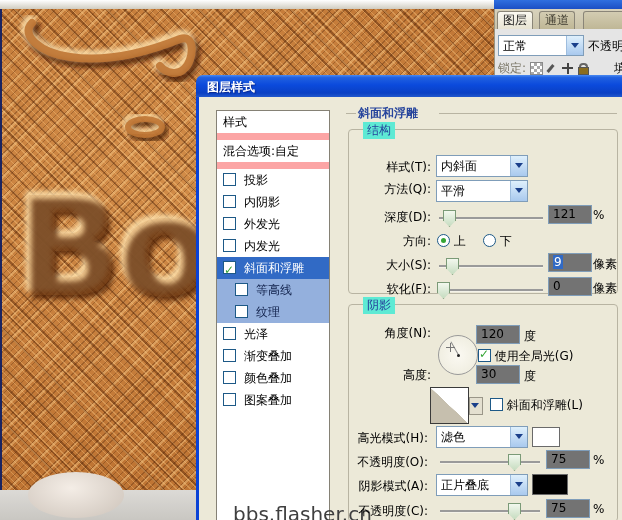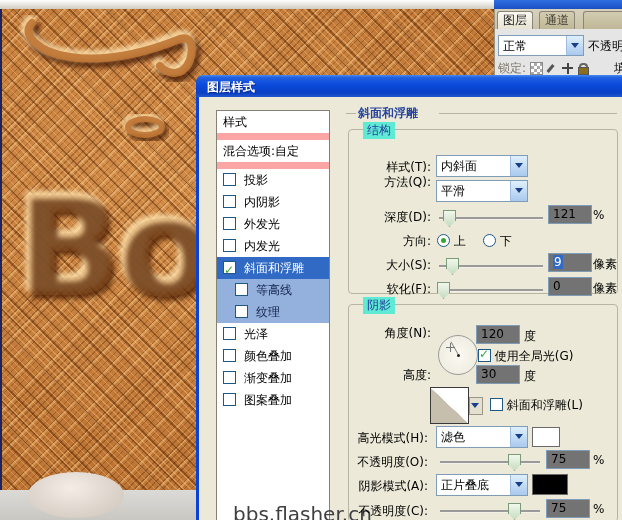--- a/index.html
+++ b/index.html
@@ -165,42 +165,42 @@
         <div class="srow hdr">混合选项:自定</div>
         <div id="fx-rows">
             <div class="srow"><span class="cb"></span><span class="lbl" style="margin-left: 4px;">投影</span></div>
             <div class="srow"><span class="cb"></span><span class="lbl" style="margin-left: 4px;">内阴影</span></div>
             <div class="srow"><span class="cb"></span><span class="lbl" style="margin-left: 4px;">外发光</span></div>
             <div class="srow"><span class="cb"></span><span class="lbl" style="margin-left: 4px;">内发光</span></div>
             <div class="srow selected"><span class="cb on"></span><span class="lbl" style="margin-left: 4px;">斜面和浮雕</span></div>
             <div class="srow sub"><span class="cb"></span><span class="lbl" style="margin-left: 4px;">等高线</span></div>
             <div class="srow sub"><span class="cb"></span><span class="lbl" style="margin-left: 4px;">纹理</span></div>
             <div class="srow"><span class="cb"></span><span class="lbl" style="margin-left: 4px;">光泽</span></div>
+            <div class="srow"><span class="cb"></span><span class="lbl" style="margin-left: 4px;">渐变叠加</span></div>
             <div class="srow"><span class="cb"></span><span class="lbl" style="margin-left: 4px;">颜色叠加</span></div>
-            <div class="srow"><span class="cb"></span><span class="lbl" style="margin-left: 4px;">渐变叠加</span></div>
             <div class="srow"><span class="cb"></span><span class="lbl" style="margin-left: 4px;">图案叠加</span></div>
           </div>
       </div>
       <div id="watermark" class="abs">bbs.flasher.cn</div>
 
       <div class="abs hline" style="left:147px;top:16px;width:10px;"></div>
       <div id="bevel-heading" class="abs blue">斜面和浮雕</div>
       <div class="abs hline" style="left:240px;top:16px;width:178px;"></div>
 
       <div id="grp-structure" class="abs group">
         <span class="legend blue">结构</span>
       </div>
       <div class="abs rlabel" style="left:152px;top:62px;width:80px;">样式(T):</div>
       <div class="combo abs" style="left:237px;top:58px;width:90px;height:20px;">
         <span class="ctext">内斜面</span>
         <span class="cbtn">
             <span class="chev"></span>
           </span>
       </div>
-      <div class="abs rlabel" style="left:152px;top:77px;width:80px;">方法(Q):</div>
+      <div class="abs rlabel" style="left:152px;top:84px;width:80px;">方法(Q):</div>
       <div class="combo abs" style="left:237px;top:83px;width:90px;height:20px;">
         <span class="ctext">平滑</span>
         <span class="cbtn">
             <span class="chev"></span>
           </span>
       </div>
       <div class="abs rlabel" style="left:152px;top:112px;width:80px;">深度(D):</div>
       <div class="abs track" style="left:240px;top:120px;width:104px;">
           <span class="thumb" style="left:4px;"></span>
         </div>

